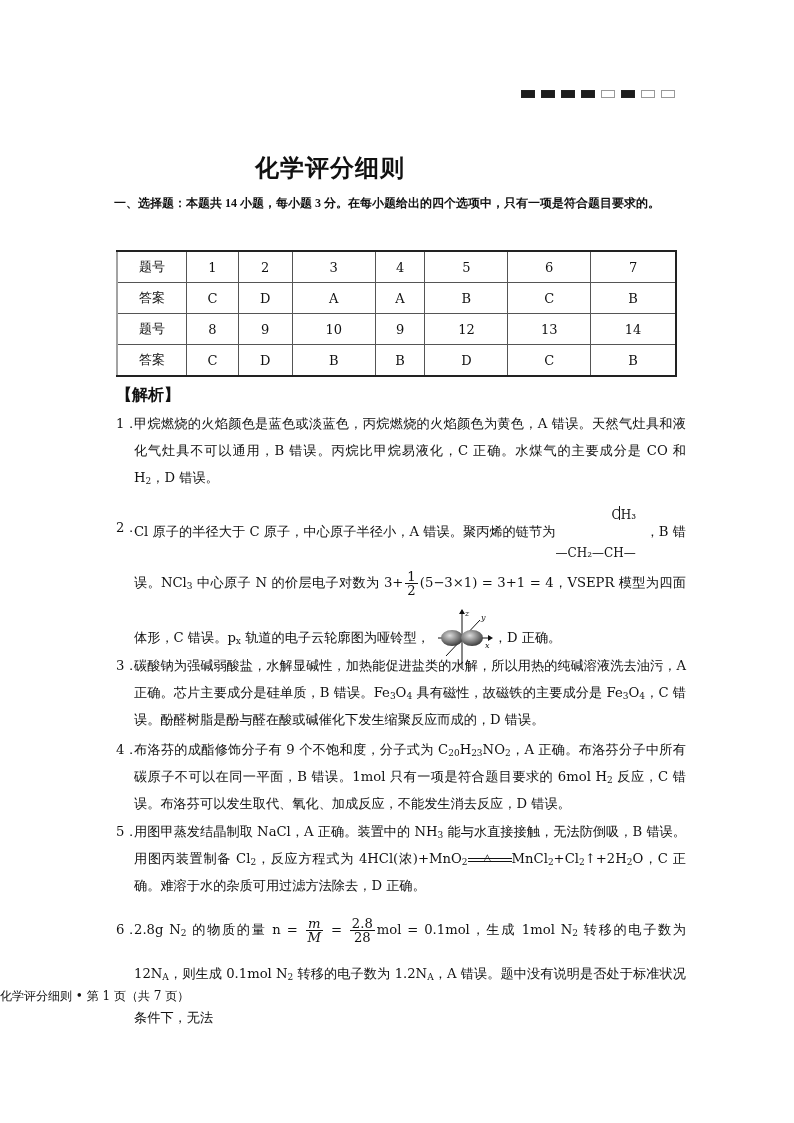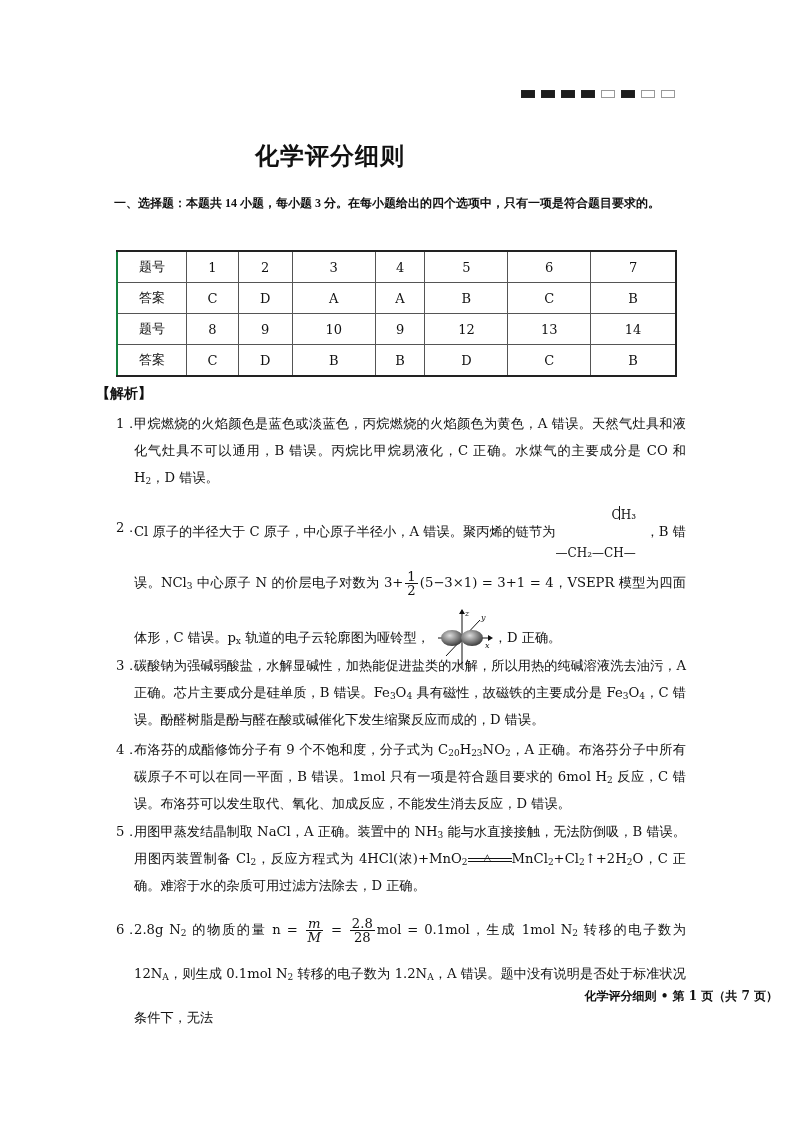--- a/index.html
+++ b/index.html
@@ -7,64 +7,64 @@
     width: 794px; height: 1123px; position: relative; overflow: hidden;
     font-family: "DejaVu Serif", "Liberation Serif", serif;
     color: #111;
   }
   .marks { position: absolute; top: 90px; left: 521px; display: flex; gap: 6px; }
   .mark { width: 14px; height: 8px; box-sizing: border-box; border: 1px solid #222; }
   .mark.filled { background: #1c1c1c; }
   .mark.empty { background: #fff; border-color: #999; }
 
   .title {
-    position: absolute; top: 140px; left: 0; width: 660px; text-align: center;
+    position: absolute; top: 152px; left: 0; width: 660px; text-align: center;
     font-family: "DejaVu Sans", "Liberation Sans", sans-serif;
     font-size: 24px; font-weight: bold; letter-spacing: 1px;
   }
   .section-head {
     position: absolute; top: 188px; left: 114px; width: 572px;
     font-family: Liberation Serif, serif;
     font-size: 12px; font-weight: bold; line-height: 31px;
   }
   table.answers {
     position: absolute; top: 250px; left: 116px; width: 561px;
     border-collapse: collapse; font-size: 13px;
   }
   table.answers td {
     border: 1px solid #555; height: 30px; text-align: center; padding: 0;
   }
   table.answers tr:first-child td { border-top: 2px solid #222; }
   table.answers tr:last-child td { border-bottom: 2px solid #222; }
-  table.answers td:first-child { border-left: 2px solid #15803d; width: 68px; }
+  table.answers td:first-child { border-left: 2px solid #a3a3a3; width: 68px; }
   table.answers td:last-child { border-right: 2px solid #222; }
 
   .analysis-head {
-    position: absolute; top: 385px; left: 96px;
+    position: absolute; top: 385px; left: 116px;
     font-family: Liberation Serif, serif;
-    font-size: 14px; font-weight: bold;
+    font-size: 16px; font-weight: bold;
   }
   .item { position: absolute; left: 116px; width: 570px; font-size: 13.2px; line-height: 27px; }
   .item .num { position: absolute; left: 0; }
   .item .txt { margin-left: 18px; display: block; text-align: justify; }
   sub { font-size: 9px; vertical-align: -2px; line-height: 0; }
   .frac { display: inline-block; vertical-align: middle; text-align: center; line-height: 13px; margin: 0 2px; }
   .frac .n { display: block; border-bottom: 1px solid #111; padding: 0 2px; }
   .frac .d { display: block; padding: 0 2px; }
   .struct { display: inline-block; position: relative; width: 90px; height: 40px; vertical-align: -6px; font-size: 12px; }
   .struct .ch3 { position: absolute; left: 56px; top: -12px; }
   .struct .vline { position: absolute; left: 63px; top: 4px; width: 1px; height: 14px; background: #111; }
   .struct .chain { position: absolute; left: 0; top: 26px; white-space: nowrap; }
   .orbital { display: inline-block; width: 64px; height: 60px; vertical-align: middle; }
   .eqarrow { display: inline-block; position: relative; width: 44px; height: 12px; vertical-align: middle; }
   .eqarrow .tri { position: absolute; top: -10px; left: 16px; font-size: 10px; }
   .eqarrow .l1, .eqarrow .l2 { position: absolute; left: 0; width: 44px; height: 1px; background: #111; }
   .eqarrow .l1 { top: 4px; } .eqarrow .l2 { top: 7px; }
   .footer {
-    position: absolute; top: 988px; left: 0; width: 778px; text-align: right; font-size: 12px; font-weight: bold;
+    position: absolute; top: 988px; left: 0; width: 778px; text-align: left; font-size: 12px;
   }
 </style>
 </head>
 <body>
 
 <div class="marks">
   <span class="mark filled"></span>
   <span class="mark filled"></span>
   <span class="mark filled"></span>
   <span class="mark filled"></span>

